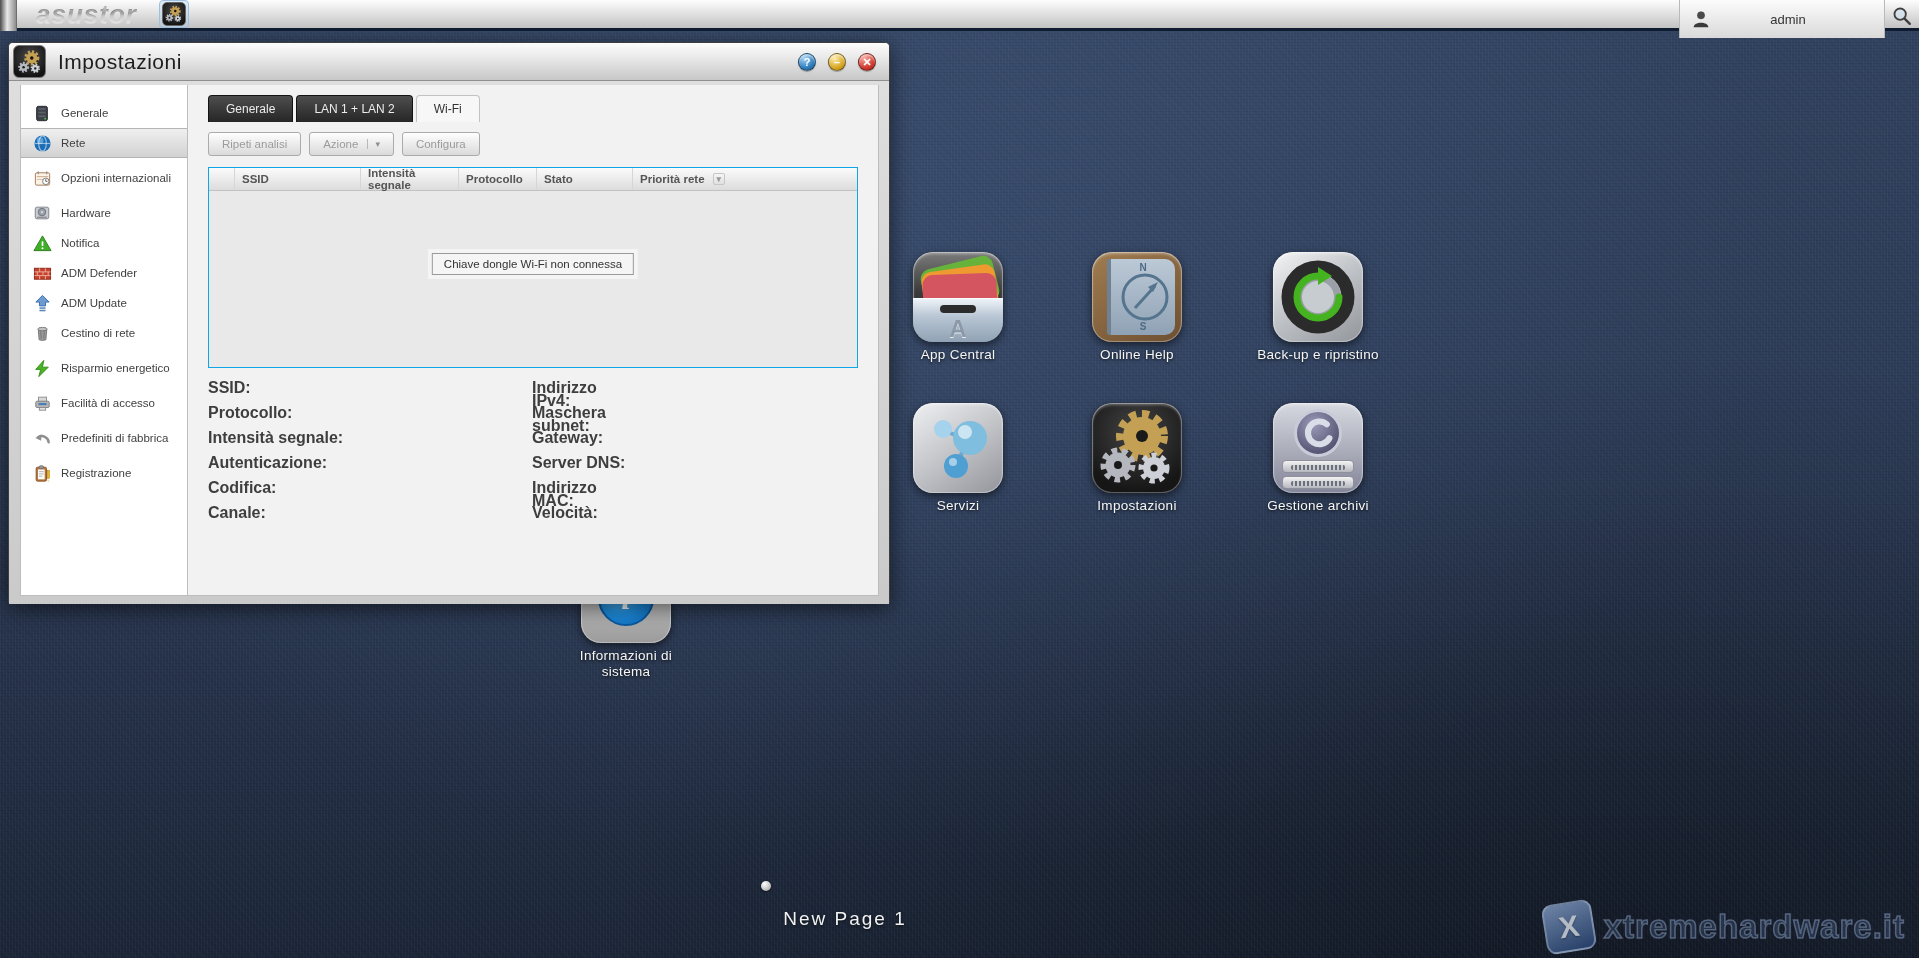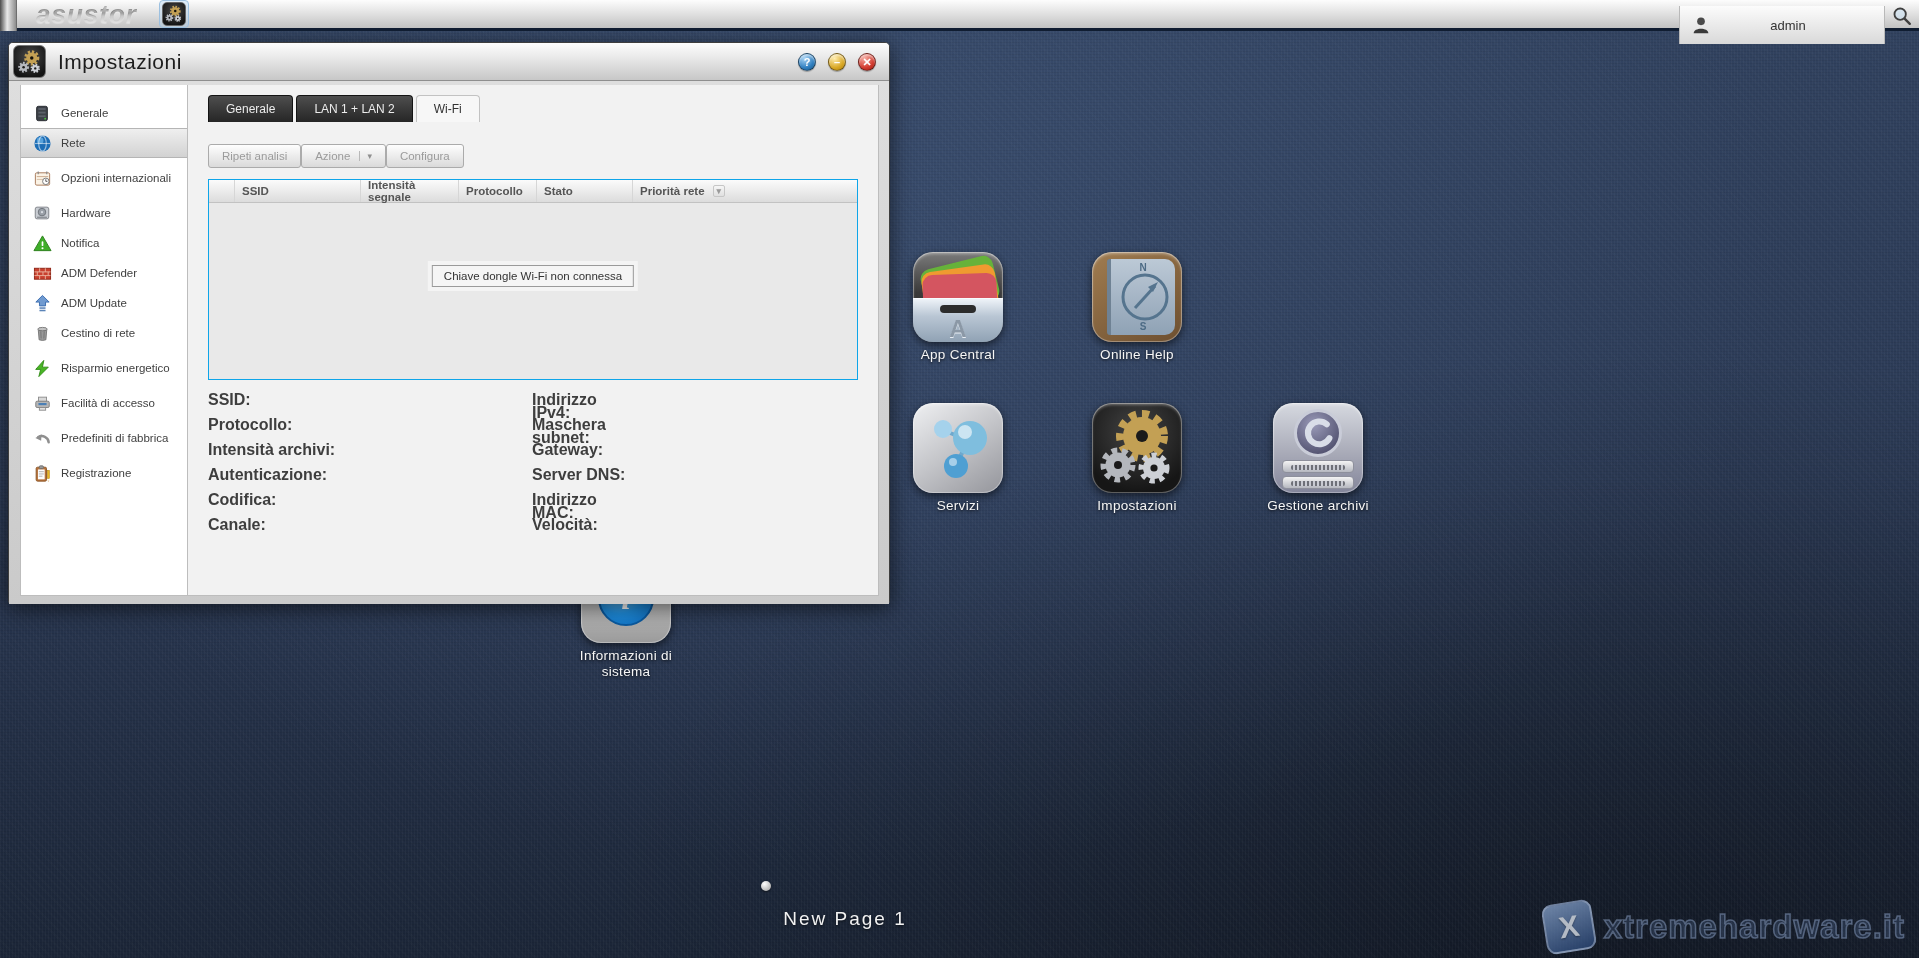--- a/index.html
+++ b/index.html
@@ -30,21 +30,21 @@
     -webkit-background-clip:text; background-clip:text; color:transparent;
     text-shadow:0 1px 1px rgba(255,255,255,.35); }
   .task-icon-wrap { margin-left:22px; width:30px; height:28px; border-radius:4px;
     background:radial-gradient(circle,#cfe6fa 20%, rgba(170,210,245,.35) 70%); border:1px solid #9cc0e0;
     display:flex; align-items:center; justify-content:center; cursor:pointer; }
   .mini-gear-sq { width:24px; height:24px; border-radius:5px;
     background:radial-gradient(circle at 50% 35%, #494949, #141414 80%); border:1px solid #666;
     display:flex; align-items:center; justify-content:center; }
   .admin-pill { position:absolute; right:34px; top:0; height:38px; width:206px;
     background:linear-gradient(180deg,#fcfcfc,#d9d9d9); border-left:1px solid #b9b9b9; border-right:1px solid #b9b9b9;
-    display:flex; align-items:center; cursor:pointer;margin-top:6px; }
+    display:flex; align-items:center; cursor:pointer; }
   .admin-pill svg { margin-left:10px; }
   .admin-name { flex:1; text-align:center; font-size:13px; color:#333; padding-right:20px; }
   .search-btn { position:absolute; right:4px; top:3px; width:26px; height:26px; cursor:pointer;
     display:flex; align-items:center; justify-content:center; background:none; border:none; }
 
   
   .dicon { position:absolute; width:140px; text-align:center; z-index:2; cursor:pointer; }
   .art { width:90px; height:90px; margin:0 auto; border-radius:20px; position:relative; overflow:hidden;
     box-shadow:inset 0 0 0 1px rgba(255,255,255,.3), inset 0 2px 3px rgba(255,255,255,.35), 0 3px 8px rgba(0,0,0,.55); }
   .dlabel { margin-top:5px; font-size:13.5px; line-height:16px; color:#f7f7f7; letter-spacing:.3px;
@@ -136,21 +136,21 @@
   .side-icon { width:20px; height:20px; flex:none; display:flex; align-items:center; justify-content:center; }
 
   .main { flex:1; background:#f2f2f2; border:1px solid #bdbdbd; border-left:none; border-top:none;
     padding:10px 0 0 20px; position:relative; overflow:hidden; }
   .tabs { display:flex; gap:3px; height:27px; align-items:flex-end; }
   .tab { background:linear-gradient(180deg,#4e4e4e 0%, #262626 100%); color:#ececec; font-size:12px;
     padding:6px 17px 6px; border-radius:4px 4px 0 0; border:1px solid #141414; border-bottom:none;
     cursor:pointer; white-space:nowrap; }
   .tab.active { background:#f7f7f7; color:#333; border:1px solid #c2c2c2; border-bottom:none;
     position:relative; z-index:2; }
-  .toolbar { margin-top:22px; display:flex; gap:0; }
+  .toolbar { margin-top:10px; display:flex; gap:8px; }
   .btn { background:linear-gradient(180deg,#fefefe,#dadada); border:1px solid #ababab; border-radius:3px;
     color:#9b9b9b; font-size:11.5px; padding:5px 13px; display:flex; align-items:center;
     font-family:"Liberation Sans", sans-serif; cursor:default; }
   .caret-part { border-left:1px solid #b8b8b8; margin-left:9px; padding-left:7px; font-size:9px; color:#8f8f8f; }
 
   .wifi-table { margin-top:11px; width:650px; border:1px solid #0ea5e9; }
   .thead { display:flex; height:23px; align-items:center;
     background:linear-gradient(180deg,#fbfbfb,#dcdcdc); border-bottom:1px solid #c2c2c2;
     font-weight:bold; font-size:11.5px; color:#555; }
   .th { padding:0 7px; height:100%; display:flex; align-items:center; border-left:1px solid #d6d6d6; cursor:pointer; }
@@ -197,20 +197,32 @@
           <line x1="24" y1="49" x2="44" y2="27" stroke="#55748e" stroke-width="3"></line>
           <polygon points="47,23 37,28 42,33" fill="#55748e"></polygon>
         </svg>
         <span class="oh-n">N</span>
         <span class="oh-s">S</span>
       </div>
     </div>
     <div class="dlabel">Online Help</div>
   </div>
 
+  <div class="dicon" style="left:1248px;top:252px">
+    <div class="art backup">
+      <svg width="90" height="90" viewBox="0 0 90 90">
+        <circle cx="45" cy="45" r="30" fill="none" stroke="#2b2b2b" stroke-width="13"></circle>
+        <circle cx="45" cy="45" r="23" fill="#9aa0a6"></circle>
+        <circle cx="45" cy="45" r="16" fill="#c7ccd1"></circle>
+        <path d="M45 24 a21 21 0 1 0 21 21" fill="none" stroke="#45b31f" stroke-width="7" stroke-linecap="round"></path>
+        <polygon points="45,15 59,24 45,33" fill="#45b31f"></polygon>
+      </svg>
+    </div>
+    <div class="dlabel">Back-up e ripristino</div>
+  </div>
 
   <div class="dicon" style="left:888px;top:403px">
     <div class="art services">
       <svg width="90" height="90" viewBox="0 0 90 90">
         <line x1="32" y1="28" x2="55" y2="37" stroke="#6fa8cc" stroke-width="4"></line>
         <line x1="44" y1="60" x2="54" y2="40" stroke="#6fa8cc" stroke-width="4"></line>
         <circle cx="57" cy="35" r="17" fill="#7fbede"></circle>
         <circle cx="52" cy="29" r="7" fill="rgba(255,255,255,.6)"></circle>
         <circle cx="30" cy="26" r="9" fill="#a5d2ec"></circle>
         <circle cx="43" cy="63" r="12" fill="#4f9fd2"></circle>
@@ -481,21 +493,21 @@
           </div>
           <div class="tbody">
             <div class="empty-box">Chiave dongle Wi-Fi non connessa</div>
           </div>
         </div>
 
         <div class="details">
           <div class="dcol-left">
             <div class="drow">SSID:</div>
             <div class="drow">Protocollo:</div>
-            <div class="drow">Intensità archivi:</div>
+            <div class="drow">Intensità segnale:</div>
             <div class="drow">Autenticazione:</div>
             <div class="drow">Codifica:</div>
             <div class="drow">Canale:</div>
           </div>
           <div class="dcol-right">
             <div class="drow">Indirizzo IPv4:</div>
             <div class="drow">Maschera subnet:</div>
             <div class="drow">Gateway:</div>
             <div class="drow">Server DNS:</div>
             <div class="drow">Indirizzo MAC:</div>

